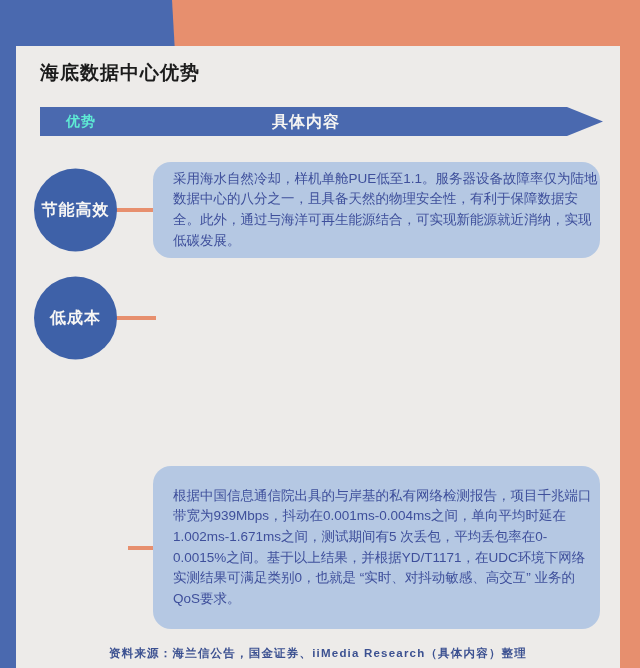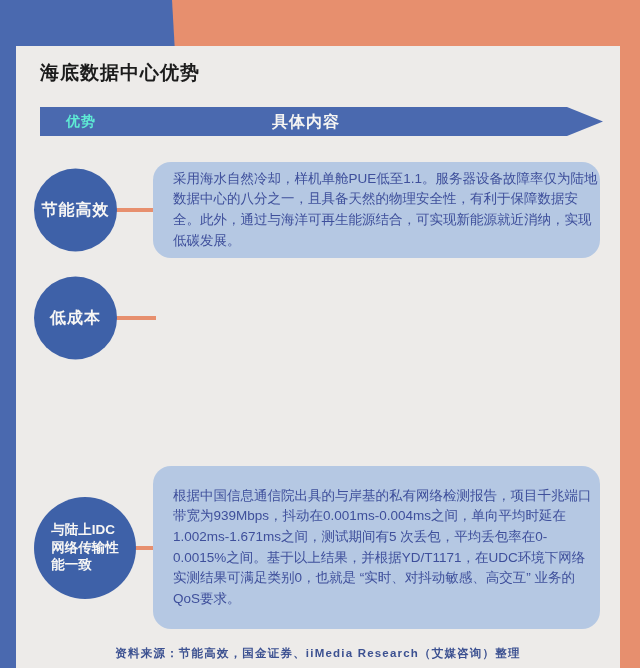--- a/index.html
+++ b/index.html
@@ -102,25 +102,20 @@
   <div class="row row2">
     <div class="connector"></div>
     <div class="badge">
       <span>低成本</span>
     </div>
   </div>
 
 
   <div class="row row4">
     <div class="connector"></div>
-    <div class="badge">
-      <span>与陆上IDC
-网络传输性
-能一致</span>
-    </div>
     <div class="bubble">
       <p>根据中国信息通信院出具的与岸基的私有网络检测报告，项目千兆端口带宽为939Mbps，抖动在0.001ms-0.004ms之间，单向平均时延在1.002ms-1.671ms之间，测试期间有5 次丢包，平均丢包率在0-0.0015%之间。基于以上结果，并根据YD/T1171，在UDC环境下网络实测结果可满足类别0，也就是 “实时、对抖动敏感、高交互” 业务的QoS要求。</p>
     </div>
   </div>
 
-  <div class="footer">资料来源：节能高效，国金证券、iiMedia Research（艾媒咨询）整理</div>
+  <div class="footer">资料来源：海兰信公告，国金证券、iiMedia Research（具体内容）整理</div>
 
 </div>
 
 </body></html>

